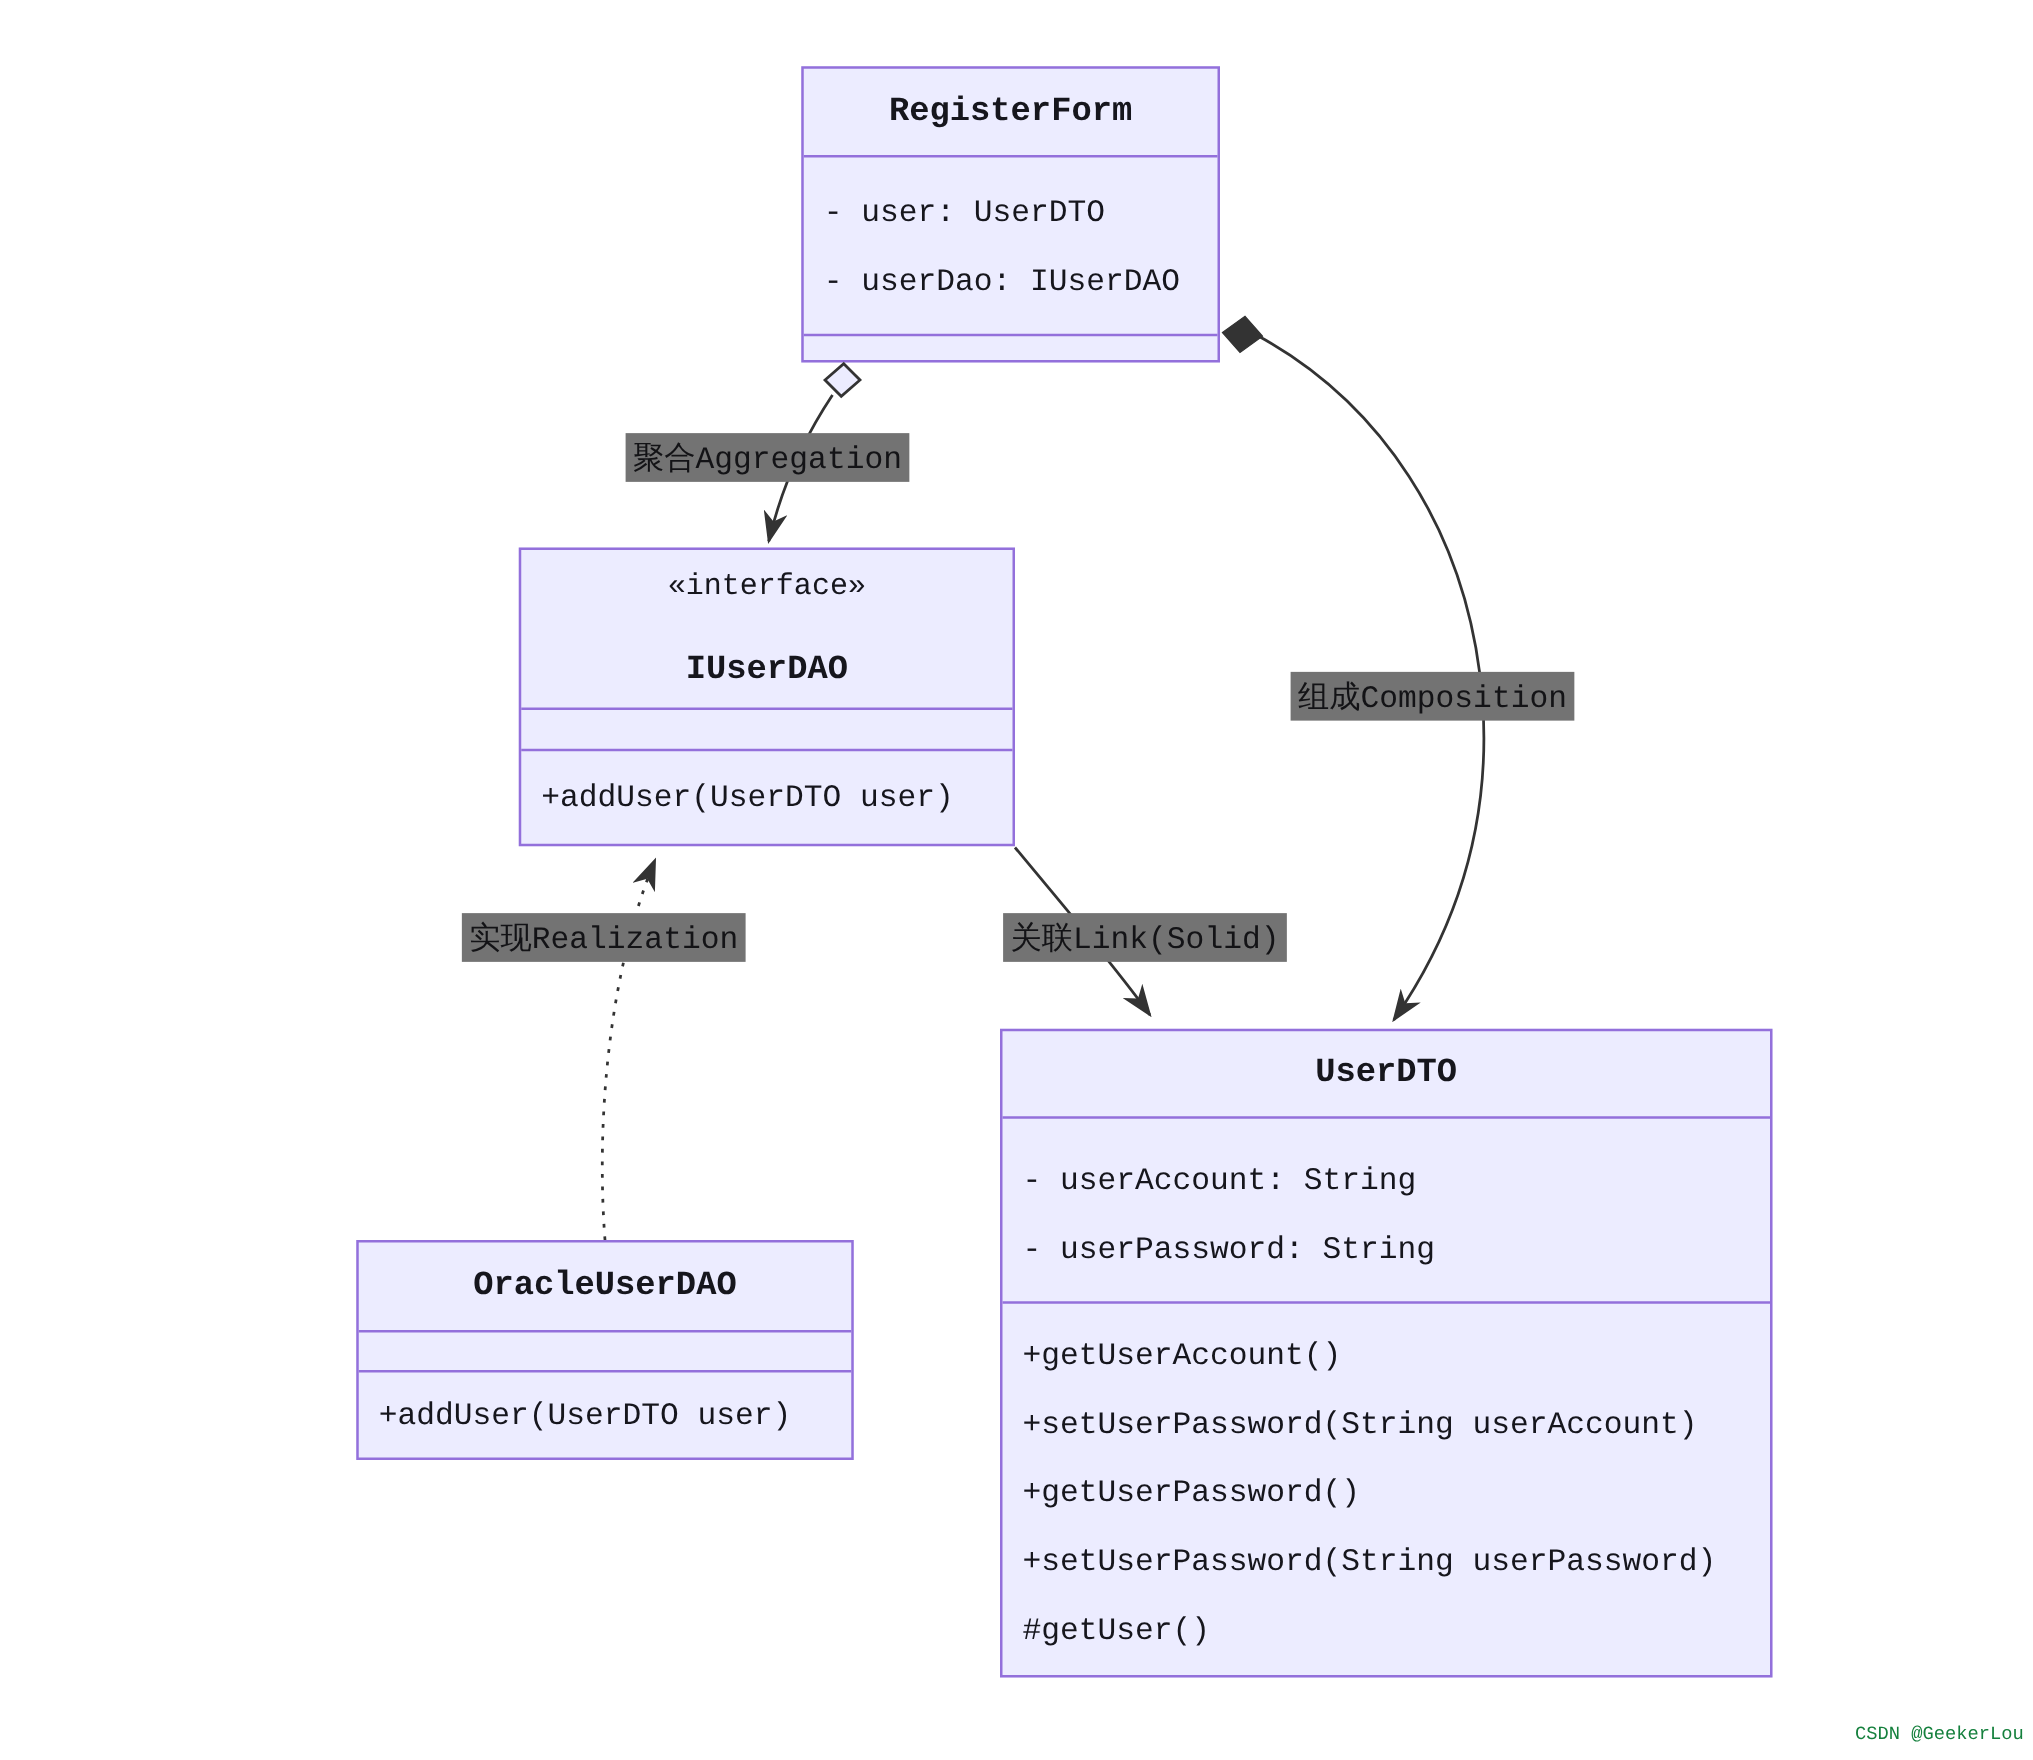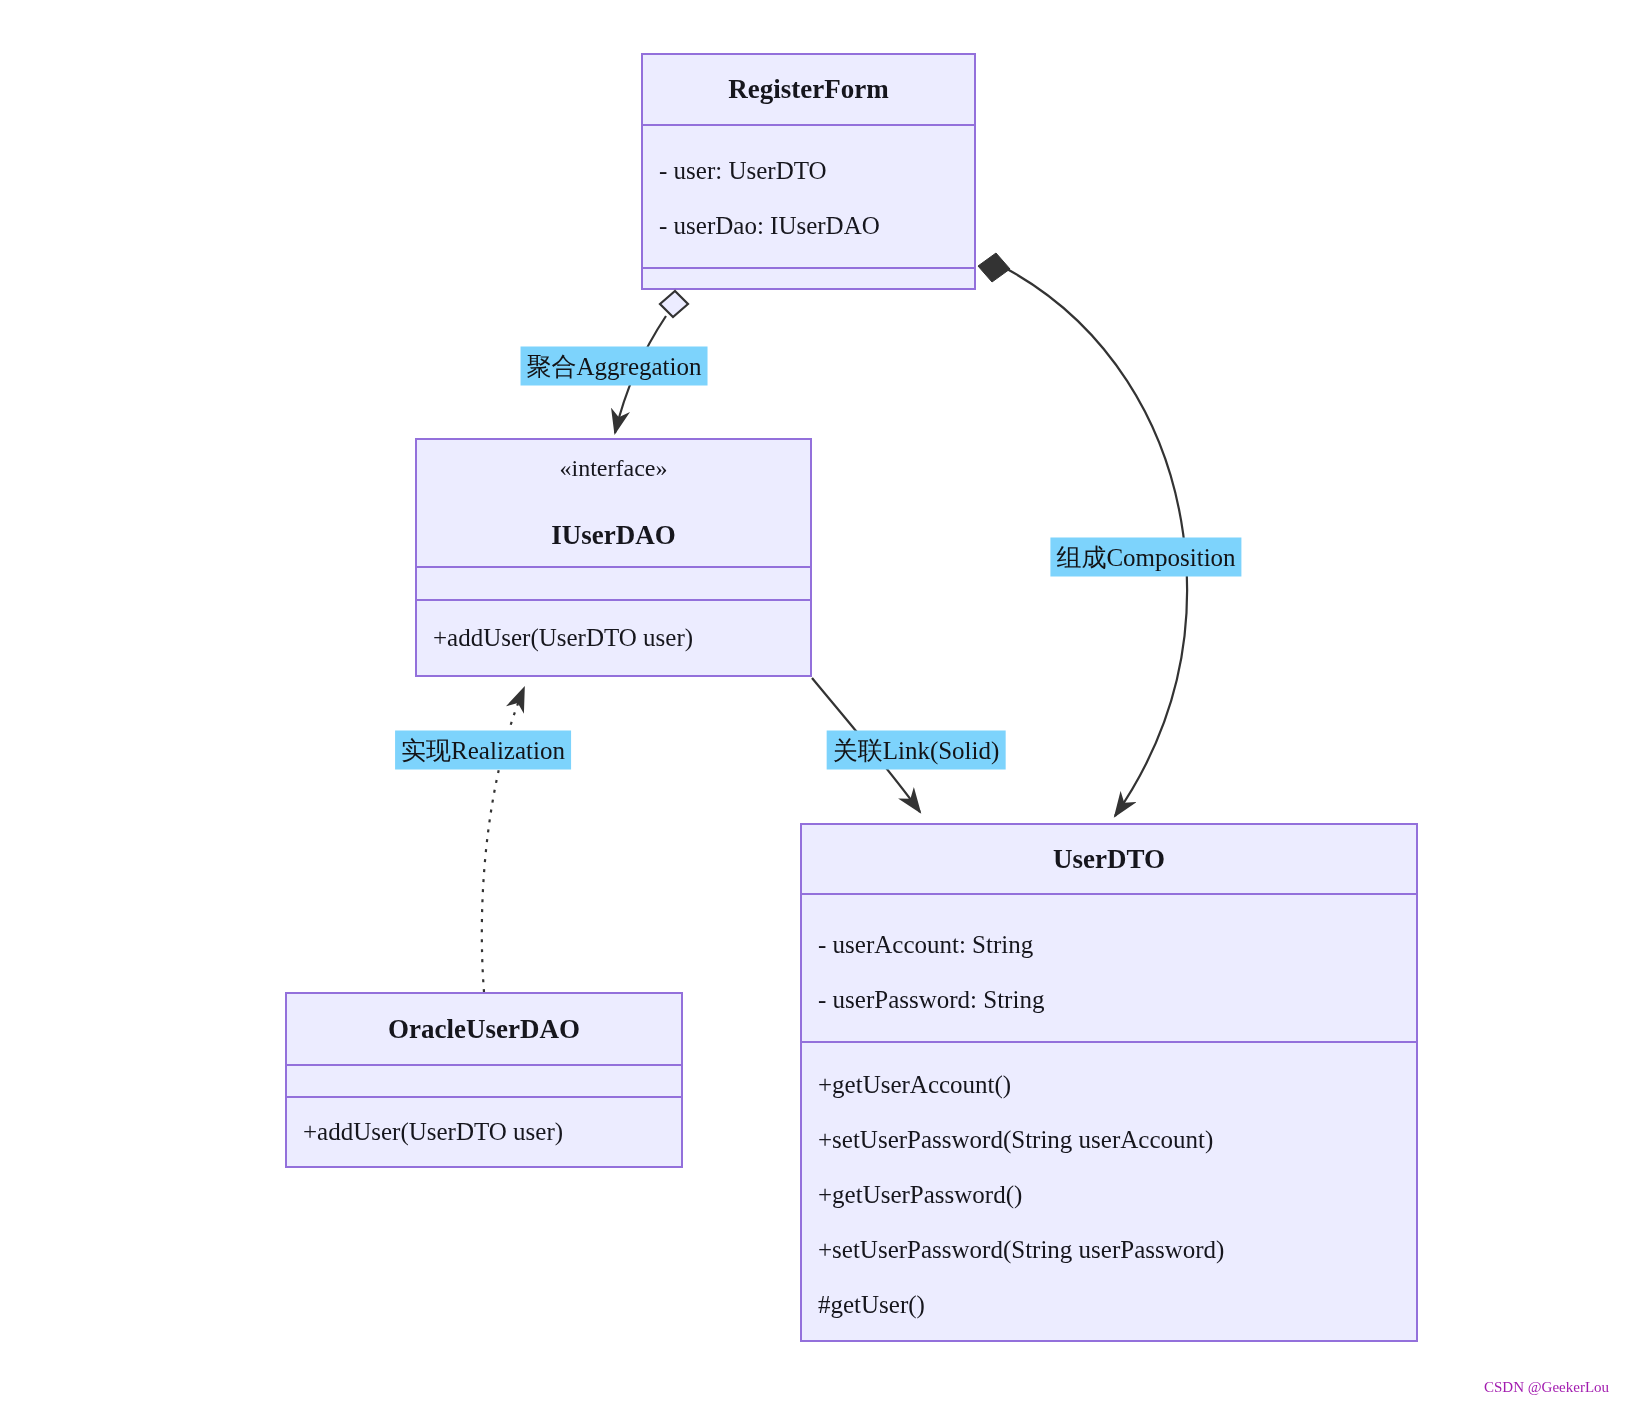--- a/index.html
+++ b/index.html
@@ -1,20 +1,20 @@
 <!DOCTYPE html>
 <html><head>
 <meta charset="utf-8">
 <style>
   html, body { margin: 0; padding: 0; background: #ffffff; }
   #stage {
     position: relative;
     width: 1626px; height: 1408px;
     background: #ffffff;
-    font-family: Liberation Serif, serif;
+    font-family: Liberation Mono, monospace;
     color: #16161d;
     overflow: hidden;
   }
   
   .uml-class {
     position: absolute;
     box-sizing: border-box;
     background: #ECECFF;
     border: 2px solid #9370DB;
     display: flex;
@@ -46,33 +46,33 @@
   
   #edges { position: absolute; left: 0; top: 0; z-index: 2; }
   .edge { fill: none; stroke: #333333; stroke-width: 2.2px; }
   .edge.dashed { stroke-dasharray: 3 7; }
   .diamond-hollow { fill: #ECECFF; stroke: #333333; stroke-width: 2.2px; }
   .diamond-filled { fill: #333333; stroke: #333333; stroke-width: 1px; }
   
   .edge-label {
     position: absolute;
     transform: translate(-50%, -50%);
-    background: #7dd3fc;
+    background: #737373;
     font-size: 25px;
     color: #131316;
     padding: 3px 6px;
     white-space: nowrap;
     z-index: 3;
   }
   
   #watermark {
     position: absolute;
     left: 1484px; top: 1379px;
     font-size: 15px;
-    color: #a21caf;
+    color: #15803d;
     z-index: 4;
     white-space: nowrap;
   }
 </style>
 </head>
 <body>
 
 <div id="stage">
 
   <div class="uml-class" style="left:641px; top:53px; width:335px; height:237px;">

